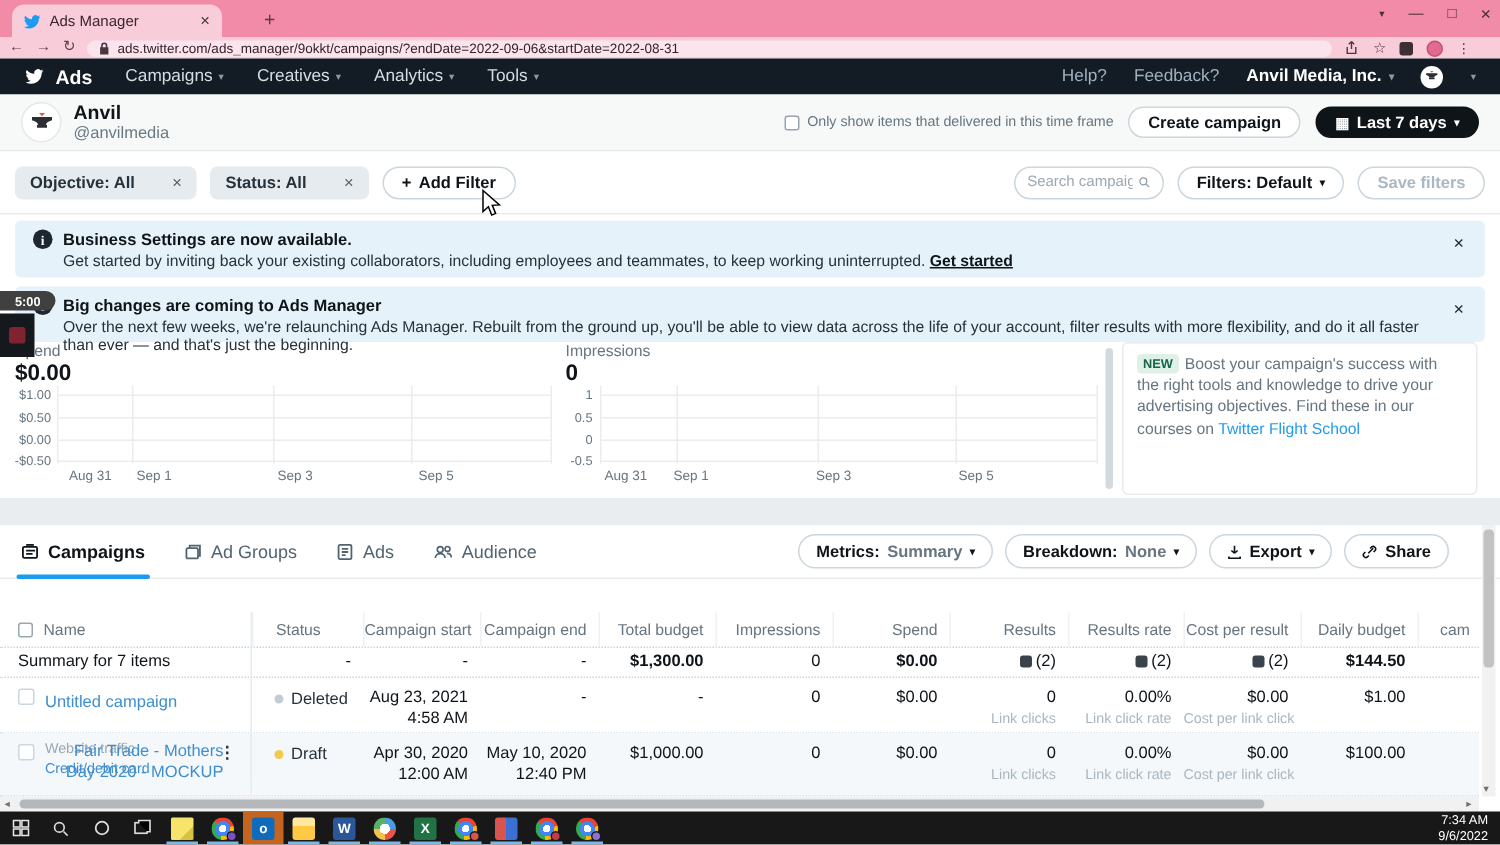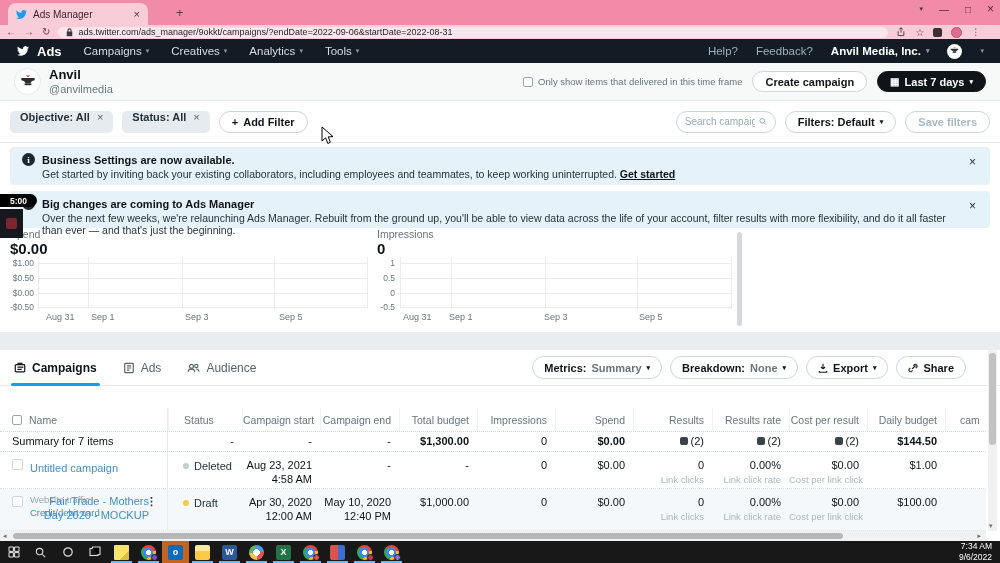--- a/index.html
+++ b/index.html
@@ -49,21 +49,21 @@
   .deliv { display:flex; align-items:center; gap:5px; font-size:9.5px; color:#66757f; }
   .cbx { width:10px; height:10px; border:1px solid #98a6b0; border-radius:2px; background:#fff; }
   .pill { display:flex; align-items:center; gap:5px; height:21px; padding:0 12px; border-radius:11px;
           border:1px solid #ccd6dd; background:#fff; font-size:11px; font-weight:bold; color:#0f1419; }
   .pill.dark { background:#0f1419; color:#fff; border-color:#0f1419; }
   .pill .chev { font-size:7px; }
 
   
   .filterbar { position:absolute; top:101px; left:0; width:1000px; height:42px; background:#fff;
                border-bottom:1px solid #e7ebee; display:flex; align-items:center; padding:0 10px; gap:9px; }
-  .chip { display:flex; gap:7px; height:22px; padding:0 10px; background:#e5ebef;
+  .chip { display:flex; align-items:center; gap:25px; height:22px; padding:0 10px; background:#e5ebef;
           border-radius:5px; font-size:11px; font-weight:bold; color:#25313b; }
   .chip .x { font-size:11px; font-weight:normal; color:#53616b; }
   .fb-right { margin-left:auto; display:flex; align-items:center; gap:9px; }
   .search { display:flex; align-items:center; height:22px; width:100px; border:1px solid #ccd6dd;
             border-radius:11px; padding:0 8px; gap:4px; background:#fff; }
   .search input { border:0; outline:0; width:100%; font-size:10px; color:#25313b; font-family:inherit; background:transparent; }
   .search input::placeholder { color:#9aa8b2; }
   .pill .muted, .muted { color:#66757f; }
   .pill.disabled { color:#aab8c2; font-weight:bold; }
 
@@ -72,21 +72,21 @@
   .banner .row1 { display:flex; align-items:center; gap:7px; }
   .info-ic { width:13px; height:13px; border-radius:50%; background:#1c2732; color:#fff; font-size:9px;
              font-weight:bold; display:flex; align-items:center; justify-content:center; flex:0 0 13px;
              font-family:"Liberation Serif", serif; }
   .banner .btitle { font-size:11px; font-weight:bold; color:#0f1419; }
   .banner .bbody { font-size:10.5px; color:#25313b; margin-left:20px; margin-top:2px; }
   .banner .blink { font-weight:bold; text-decoration:underline; color:#0f1419; }
   .banner .bclose { position:absolute; right:14px; top:8px; font-size:12px; color:#202e3a; }
 
   
-  .rec-pill { position:absolute; left:0; top:194px; width:37px; height:13px; background:#000000;
+  .rec-pill { position:absolute; left:0; top:194px; width:37px; height:13px; background:#404040;
               border-radius:0 7px 7px 0; color:#fff; font-size:8.5px; font-weight:bold;
               display:flex; align-items:center; justify-content:center; z-index:60; }
   .rec-sq { position:absolute; left:0; top:209px; width:23px; height:29px; background:#15181c; z-index:60;
             display:flex; align-items:center; justify-content:center; }
   .rec-sq .dot { width:11px; height:11px; background:#7e2430; border-radius:2px; }
 
   
   .chart { position:absolute; top:228px; height:100px; }
   .chart .clabel { font-size:10.5px; color:#66757f; }
   .chart .cvalue { font-size:15px; font-weight:bold; color:#0f1419; line-height:1.2; }
@@ -387,32 +387,43 @@
         <div class="vline" style="left:71.5%;"></div>
     </div>
     <span class="xtick" style="left:26px;">Aug 31</span>
     <span class="xtick" style="left:72px;">Sep 1</span>
     <span class="xtick" style="left:167px;">Sep 3</span>
     <span class="xtick" style="left:262px;">Sep 5</span>
   </div>
 
   <div class="metrics-sb"></div>
 
+  <div class="promo">
+    <span class="newbadge">NEW</span><span>Boost your campaign's success with the right tools and knowledge to drive your advertising objectives. Find these in our courses on</span>
+    <span class="plink">Twitter Flight School</span>
+  </div>
 
   <div class="grayband"></div>
 
   <div class="tabsrow">
     <div class="vtab active">
       <svg width="12" height="12" viewBox="0 0 14 14" fill="none" stroke-width="1.4">
           <rect x="1.5" y="3" width="11" height="8.5" rx="1"></rect>
           <path d="M4 1.5h6"></path>
           <path d="M4 6h7M4 8.5h5"></path>
         </svg>
       <span>Campaigns</span>
       <span class="underline"></span>
+    </div>
+    <div class="vtab">
+      <svg width="12" height="12" viewBox="0 0 14 14" fill="none" stroke-width="1.4">
+          <rect x="1.5" y="4" width="9" height="8" rx="1"></rect>
+          <path d="M4 4V2h8v8h-2"></path>
+        </svg>
+      <span>Ad Groups</span>
     </div>
     <div class="vtab">
       <svg width="12" height="12" viewBox="0 0 14 14" fill="none" stroke-width="1.4">
           <rect x="2" y="1.5" width="10" height="11" rx="1"></rect>
           <path d="M4.5 4.5h5M4.5 7h5M4.5 9.5h3"></path>
         </svg>
       <span>Ads</span>
     </div>
     <div class="vtab">
       <svg width="13" height="12" viewBox="0 0 16 14" fill="none" stroke-width="1.4">

